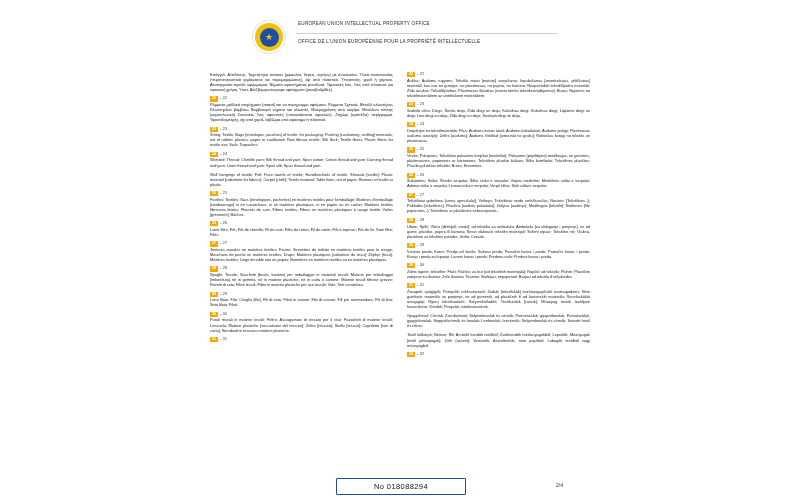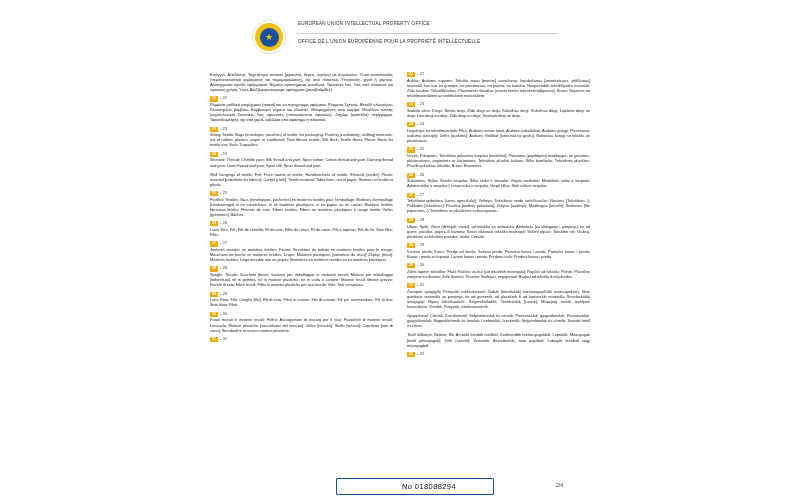--- a/index.html
+++ b/index.html
@@ -152,21 +152,20 @@
     left: 336px;
     top: 478px;
     width: 128px;
     height: 15px;
     border: 1px solid #1b4f9c;
     border-radius: 1px;
     display: flex;
     align-items: center;
     justify-content: center;
     background: #ffffff;
-    padding-left: 28px;
   }
   .footer-box span {
     font-size: 7.5px;
     color: #0f0f0f;
     letter-spacing: 0.4px;
   }
   .page-num {
     position: absolute;
     left: 556px;
     top: 482px;

